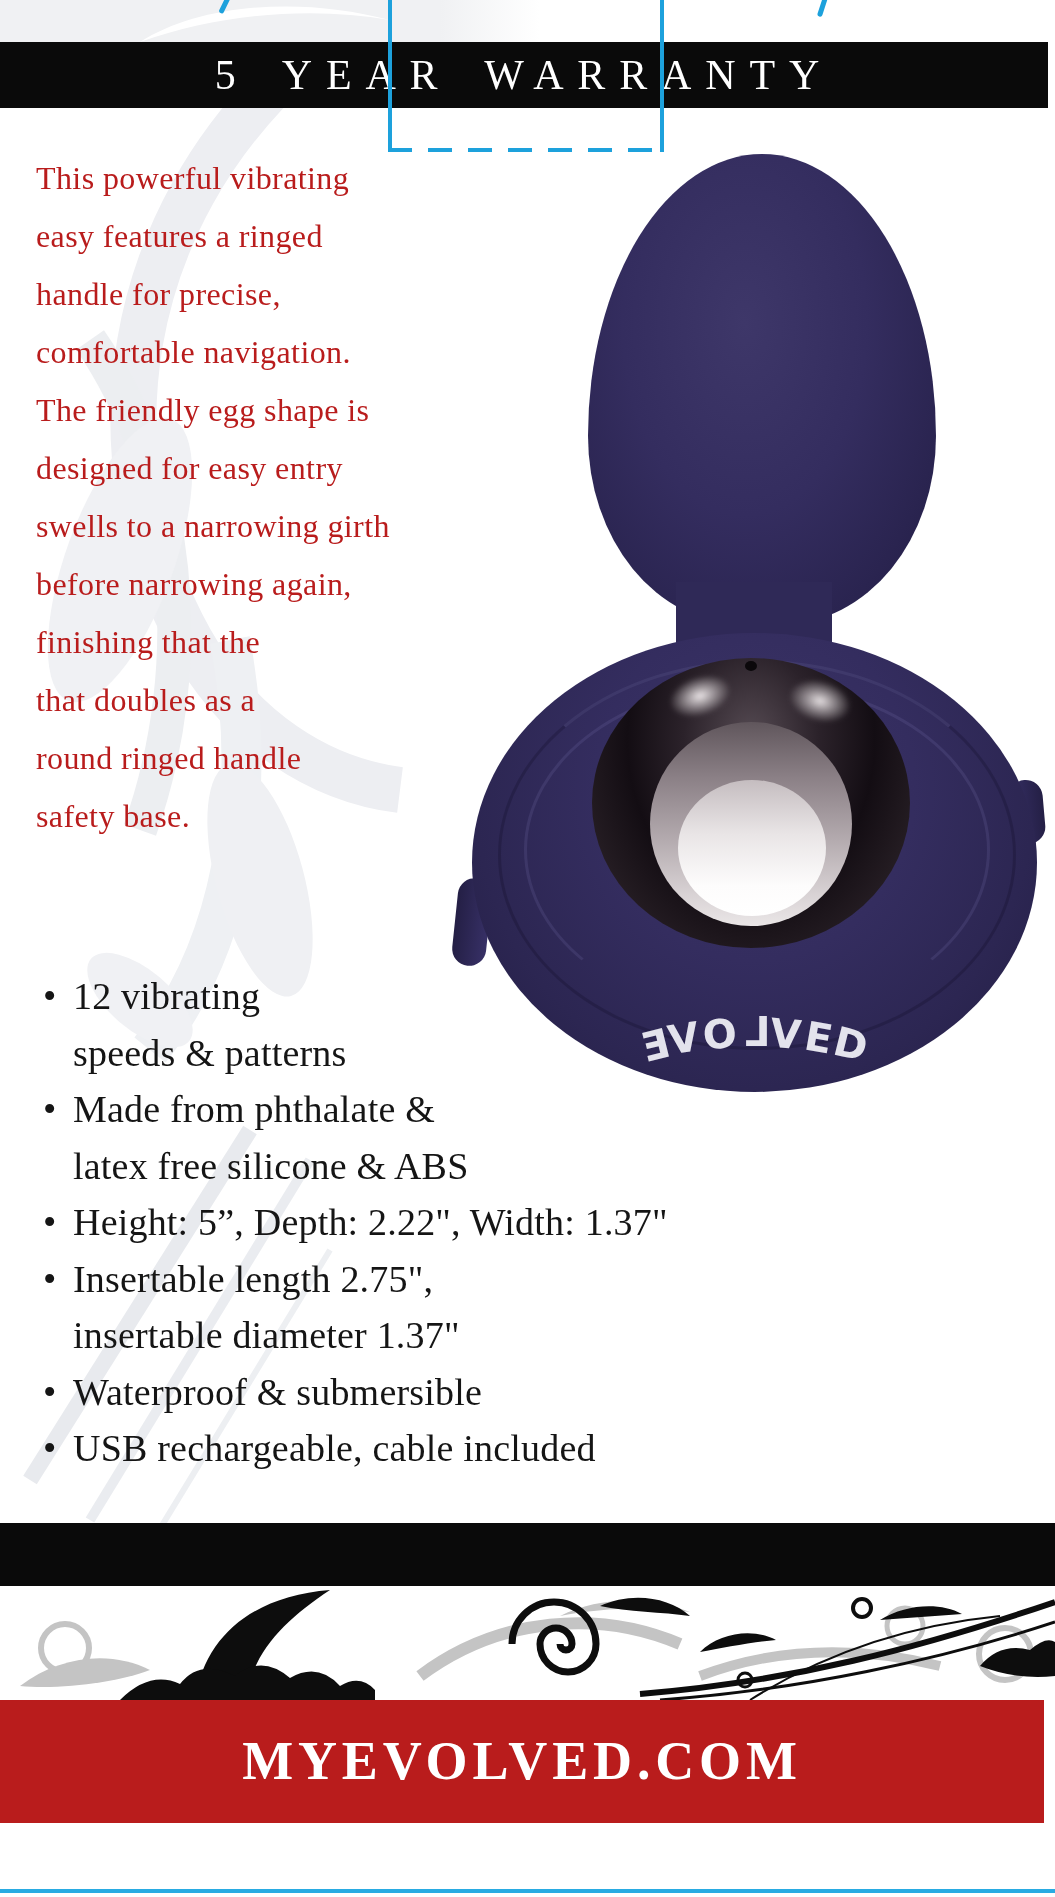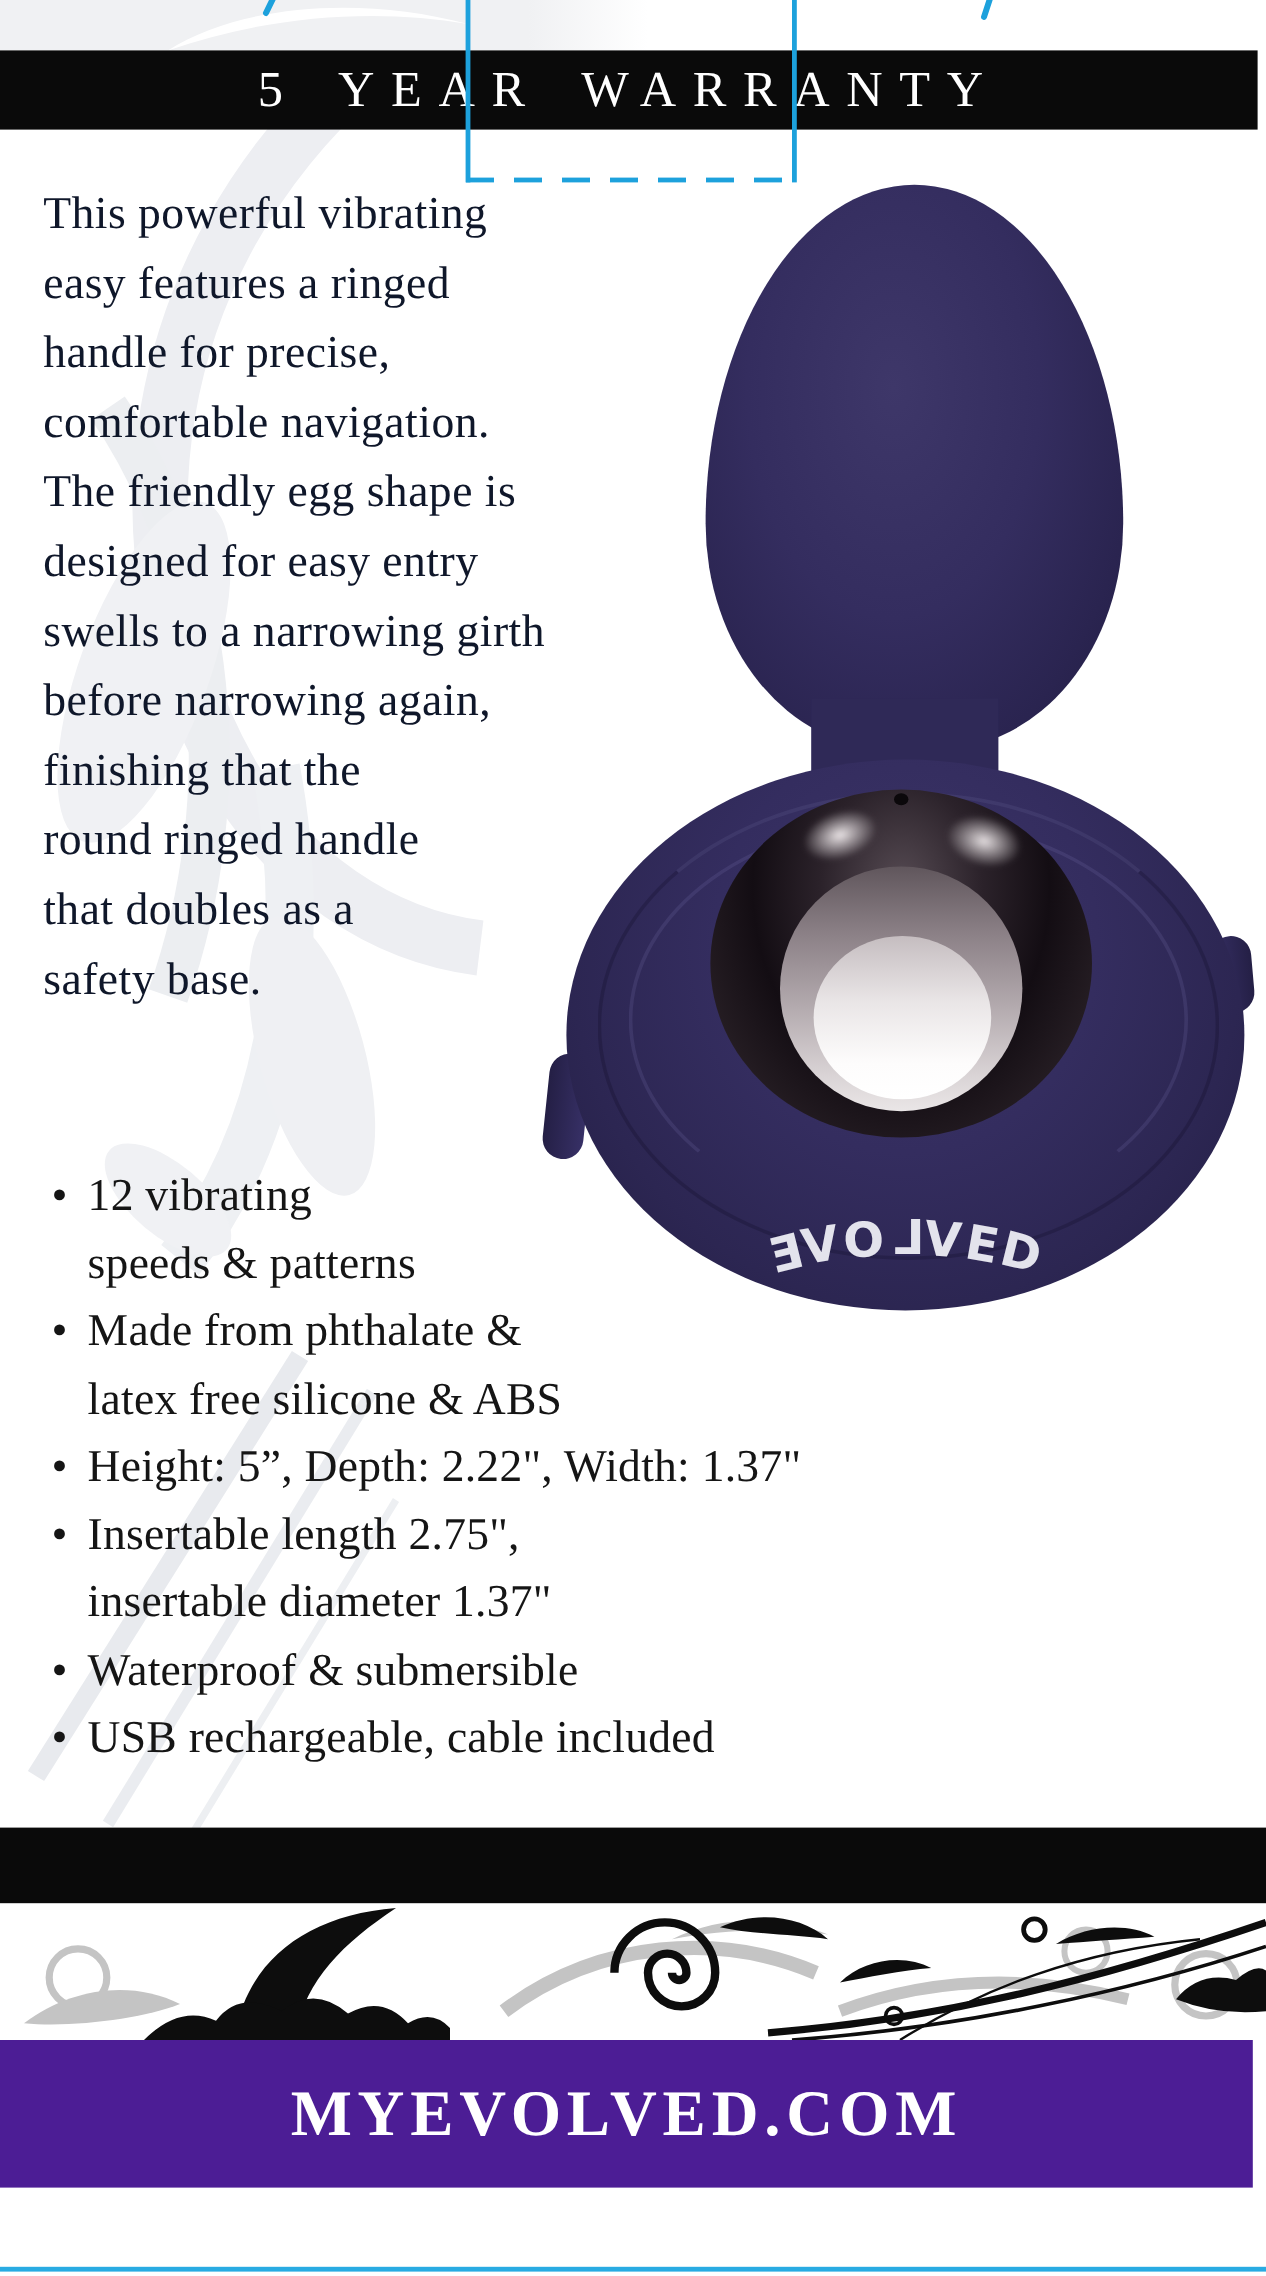--- a/index.html
+++ b/index.html
@@ -18,21 +18,21 @@
   
   .sel-v{top:0;width:4px;height:152px;background:#1da1dc;}
   .sel-v.left{left:388px;} .sel-v.right{left:660px;}
   .sel-dash{left:388px;top:148px;width:276px;height:4px;
             background:repeating-linear-gradient(90deg,#1da1dc 0 24px,transparent 24px 40px);}
   .tick{width:5px;background:#1da1dc;border-radius:3px;top:-4px;}
   .tick.l{left:222px;height:18px;transform:rotate(26deg);}
   .tick.r{left:820px;height:21px;transform:rotate(18deg);}
 
   
-  .para{left:36px;top:149px;font-size:38px;line-height:58px;color:#0f172a;letter-spacing:.4px;}
+  .para{left:36px;top:149px;font-size:32px;line-height:58px;color:#b91c1c;letter-spacing:.4px;}
   .para-line{white-space:nowrap;}
 
   
   .features{left:36px;top:968px;font-size:38px;line-height:56.5px;color:#151515;letter-spacing:.2px;}
   .feat-line{white-space:nowrap;position:relative;padding-left:37px;}
   .feat-line .bullet{position:absolute;left:7px;}
 
   
   .egg{left:588px;top:154px;width:348px;height:470px;
        border-radius:50% 50% 44% 44% / 60% 60% 40% 40%;
@@ -71,21 +71,21 @@
   .logo .lg:nth-child(2){transform:rotate(-9deg) translateY(1px);}
   .logo .lg:nth-child(3){transform:rotate(-4deg) translateY(-3px);}
   .logo .lg:nth-child(4){transform:rotate(0deg) translateY(-5px);}
   .logo .lg:nth-child(5){transform:rotate(5deg) translateY(-3px);}
   .logo .lg:nth-child(6){transform:rotate(10deg) translateY(1px);}
   .logo .lg:nth-child(7){transform:rotate(14deg) translateY(8px);}
 
   
   .divider{left:0;top:1523px;width:1055px;height:63px;background:#0a0a0a;}
   .floral{left:0;top:1586px;}
-  .footer{left:0;top:1700px;width:1044px;height:123px;background:#4c1d95;color:#fff;text-align:center;
+  .footer{left:0;top:1700px;width:1044px;height:123px;background:#b91c1c;color:#fff;text-align:center;
           line-height:123px;font-size:54px;font-weight:bold;letter-spacing:.09em;white-space:nowrap;}
   .bottom-line{left:0;top:1889px;width:1055px;height:4px;background:#29abe2;}
 </style>
 </head>
 <body>
 
 <div class="canvas">
 
   <svg class="abs wm" width="540" height="1560" viewBox="0 0 540 1560">
     <defs>
@@ -115,22 +115,22 @@
   <div class="abs para">
       <div class="para-line">This powerful vibrating</div>
       <div class="para-line">easy features a ringed</div>
       <div class="para-line">handle for precise,</div>
       <div class="para-line">comfortable navigation.</div>
       <div class="para-line">The friendly egg shape is</div>
       <div class="para-line">designed for easy entry</div>
       <div class="para-line">swells to a narrowing girth</div>
       <div class="para-line">before narrowing again,</div>
       <div class="para-line">finishing that the</div>
+      <div class="para-line">that doubles as a</div>
       <div class="para-line">round ringed handle</div>
-      <div class="para-line">that doubles as a</div>
       <div class="para-line">safety base.</div>
     </div>
 
   <div class="abs egg"></div>
   <div class="abs neck-a"></div>
   <div class="abs neck-b"></div>
   <div class="abs btn l"></div>
   <div class="abs btn r"></div>
   <div class="abs donut"></div>
   <div class="abs ridge r2"></div>

